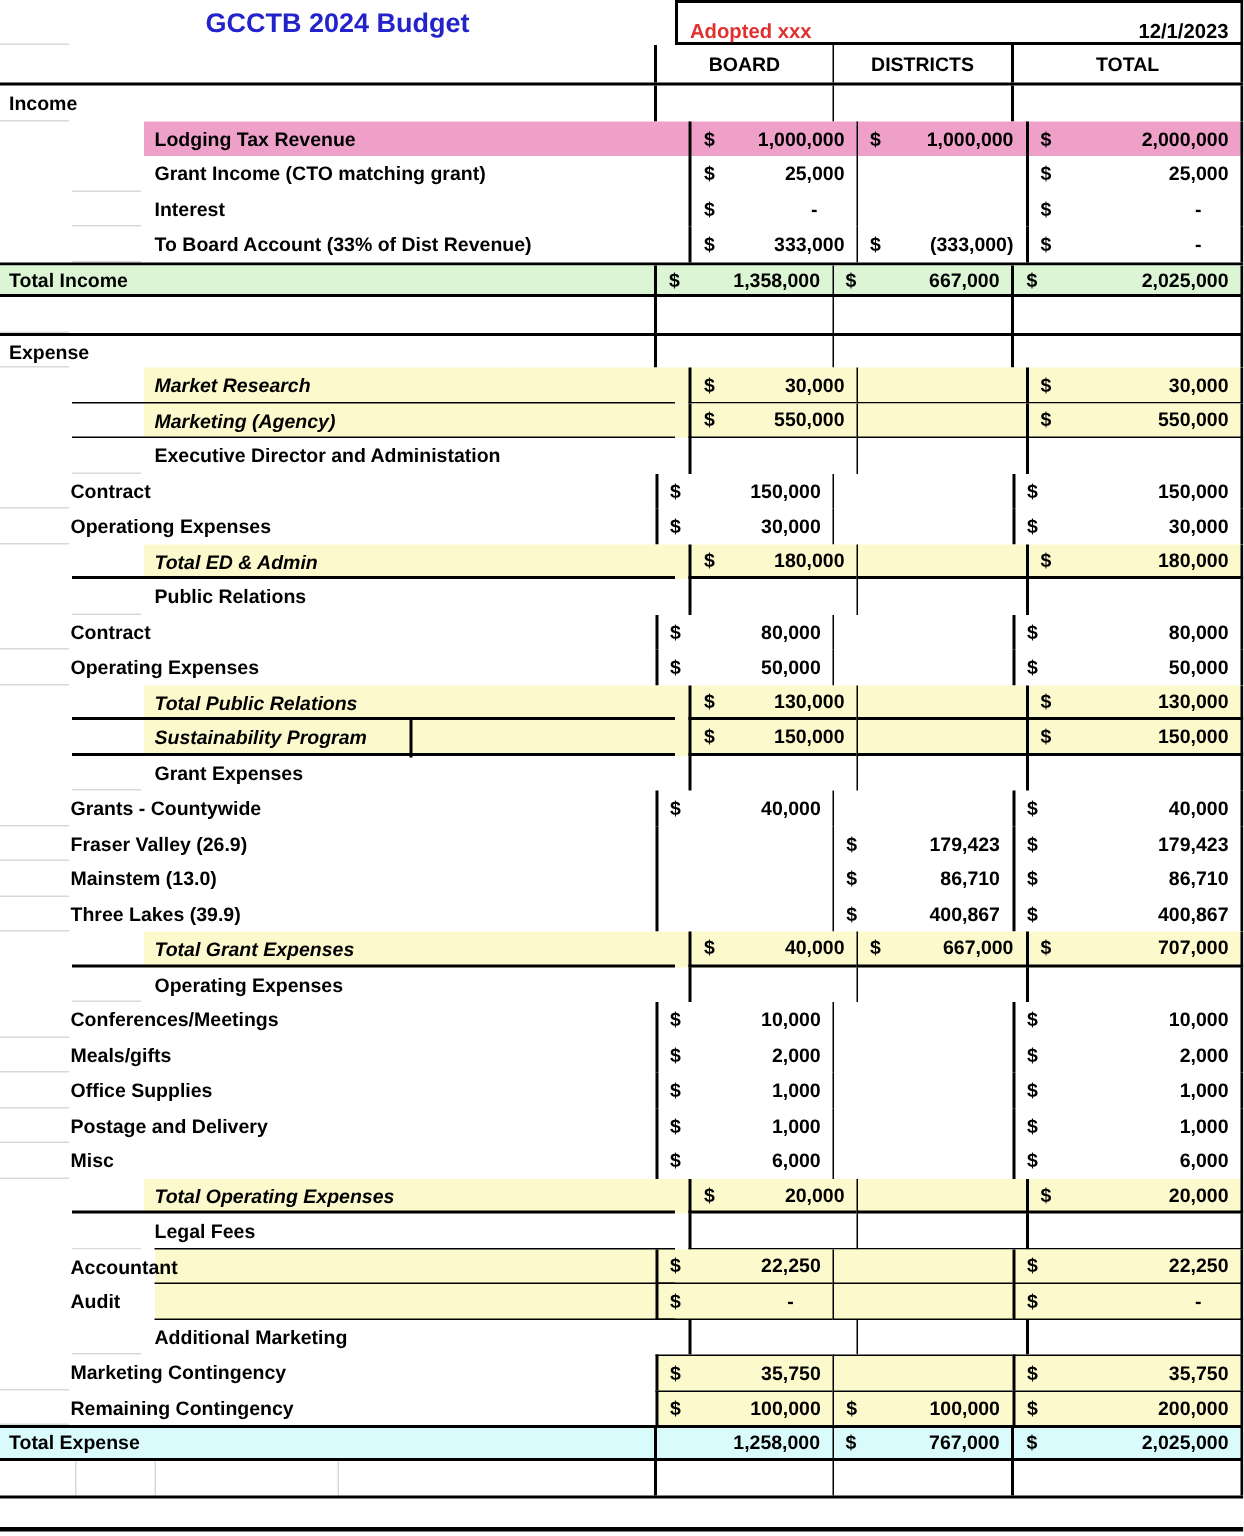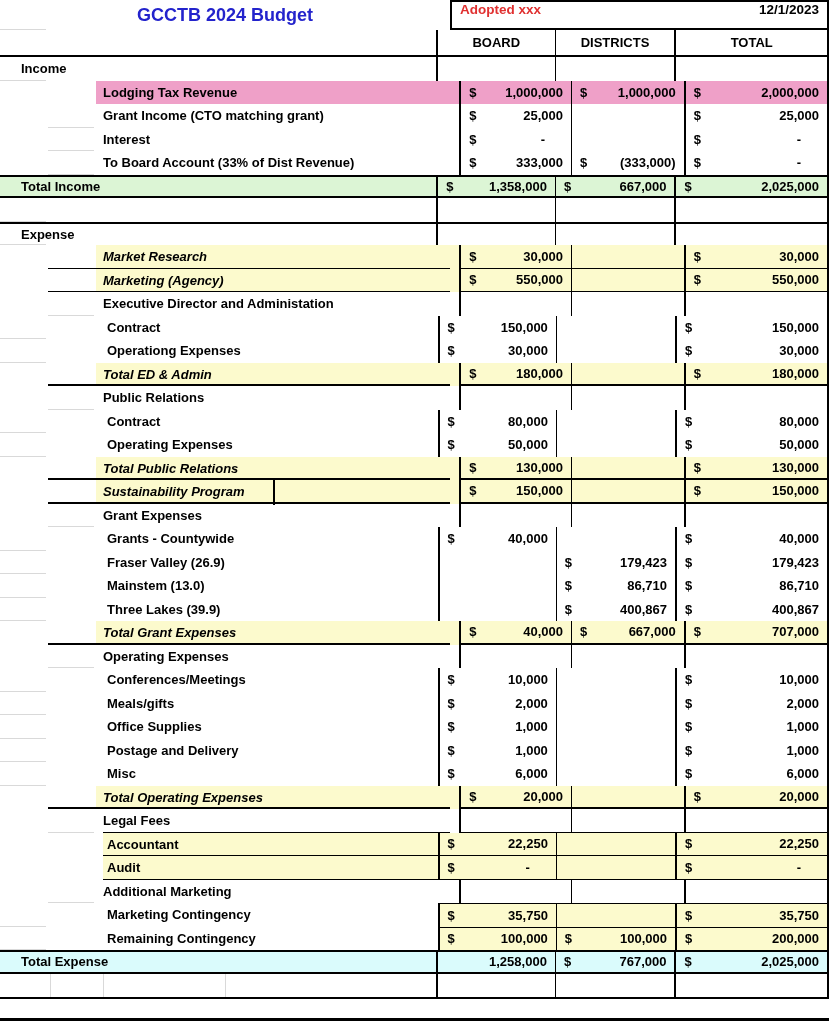--- a/index.html
+++ b/index.html
@@ -2,30 +2,30 @@
 <html><head>
 <meta charset="utf-8">
 <style>
   html,body{margin:0;padding:0;background:#ffffff;}
   body{font-family:"Liberation Sans",sans-serif;font-weight:bold;color:#000;}
   .sheet{position:relative;width:829px;height:1024px;background:#fff;overflow:hidden;}
   .row{display:flex;position:relative;height:23.5px;box-sizing:border-box;}
   .r0{height:30px;}
   .r1{height:27px;border-bottom:2.5px solid #000;}
   .labelcell{width:450px;box-sizing:border-box;display:flex;align-items:center;font-size:13px;position:relative;white-space:nowrap;}
-  .ind0{padding-left:21px;}
+  .ind0{padding-left:6px;}
   .ind1{padding-left:55px;margin-left:48px;}
-  .ind2{padding-left:107px;}
+  .ind2{padding-left:47px;}
   .cell{box-sizing:border-box;display:flex;align-items:center;justify-content:space-between;font-size:13px;padding:0 8px;position:relative;}
   .board{width:122px;border-left:2px solid #000;}
   .dist{width:123px;border-left:1.5px solid #000;}
   .total{width:159px;border-left:2px solid #000;border-right:2px solid #000;}
   .hcell{justify-content:center;font-size:13px;}
   
-  .rightsec{width:379px;box-sizing:border-box;display:flex;align-items:flex-start;justify-content:space-between;padding:0 8px;border:2px solid #000;}
+  .rightsec{width:379px;box-sizing:border-box;display:flex;align-items:flex-end;justify-content:space-between;padding:0 8px;border:2px solid #000;}
   .title-text{font-size:18px;color:#2323CC;}
   .r0 .labelcell{justify-content:center;padding:0;}
   .adopted{color:#E03030;font-size:13.5px;}
   .date{font-size:13.5px;}
   
   .f-pink .labelcell{background:linear-gradient(to right,#fff 48px,#EFA0C8 48px);}
   .f-pink .cell{background:#EFA0C8;}
   .f-green .labelcell,.f-green .cell{background:#DCF5D5;}
   .f-yellow .labelcell{background:linear-gradient(to right,#fff 48px,#FCFACD 48px);font-style:italic;}
   .f-yellow .cell{background:#FCFACD;}

